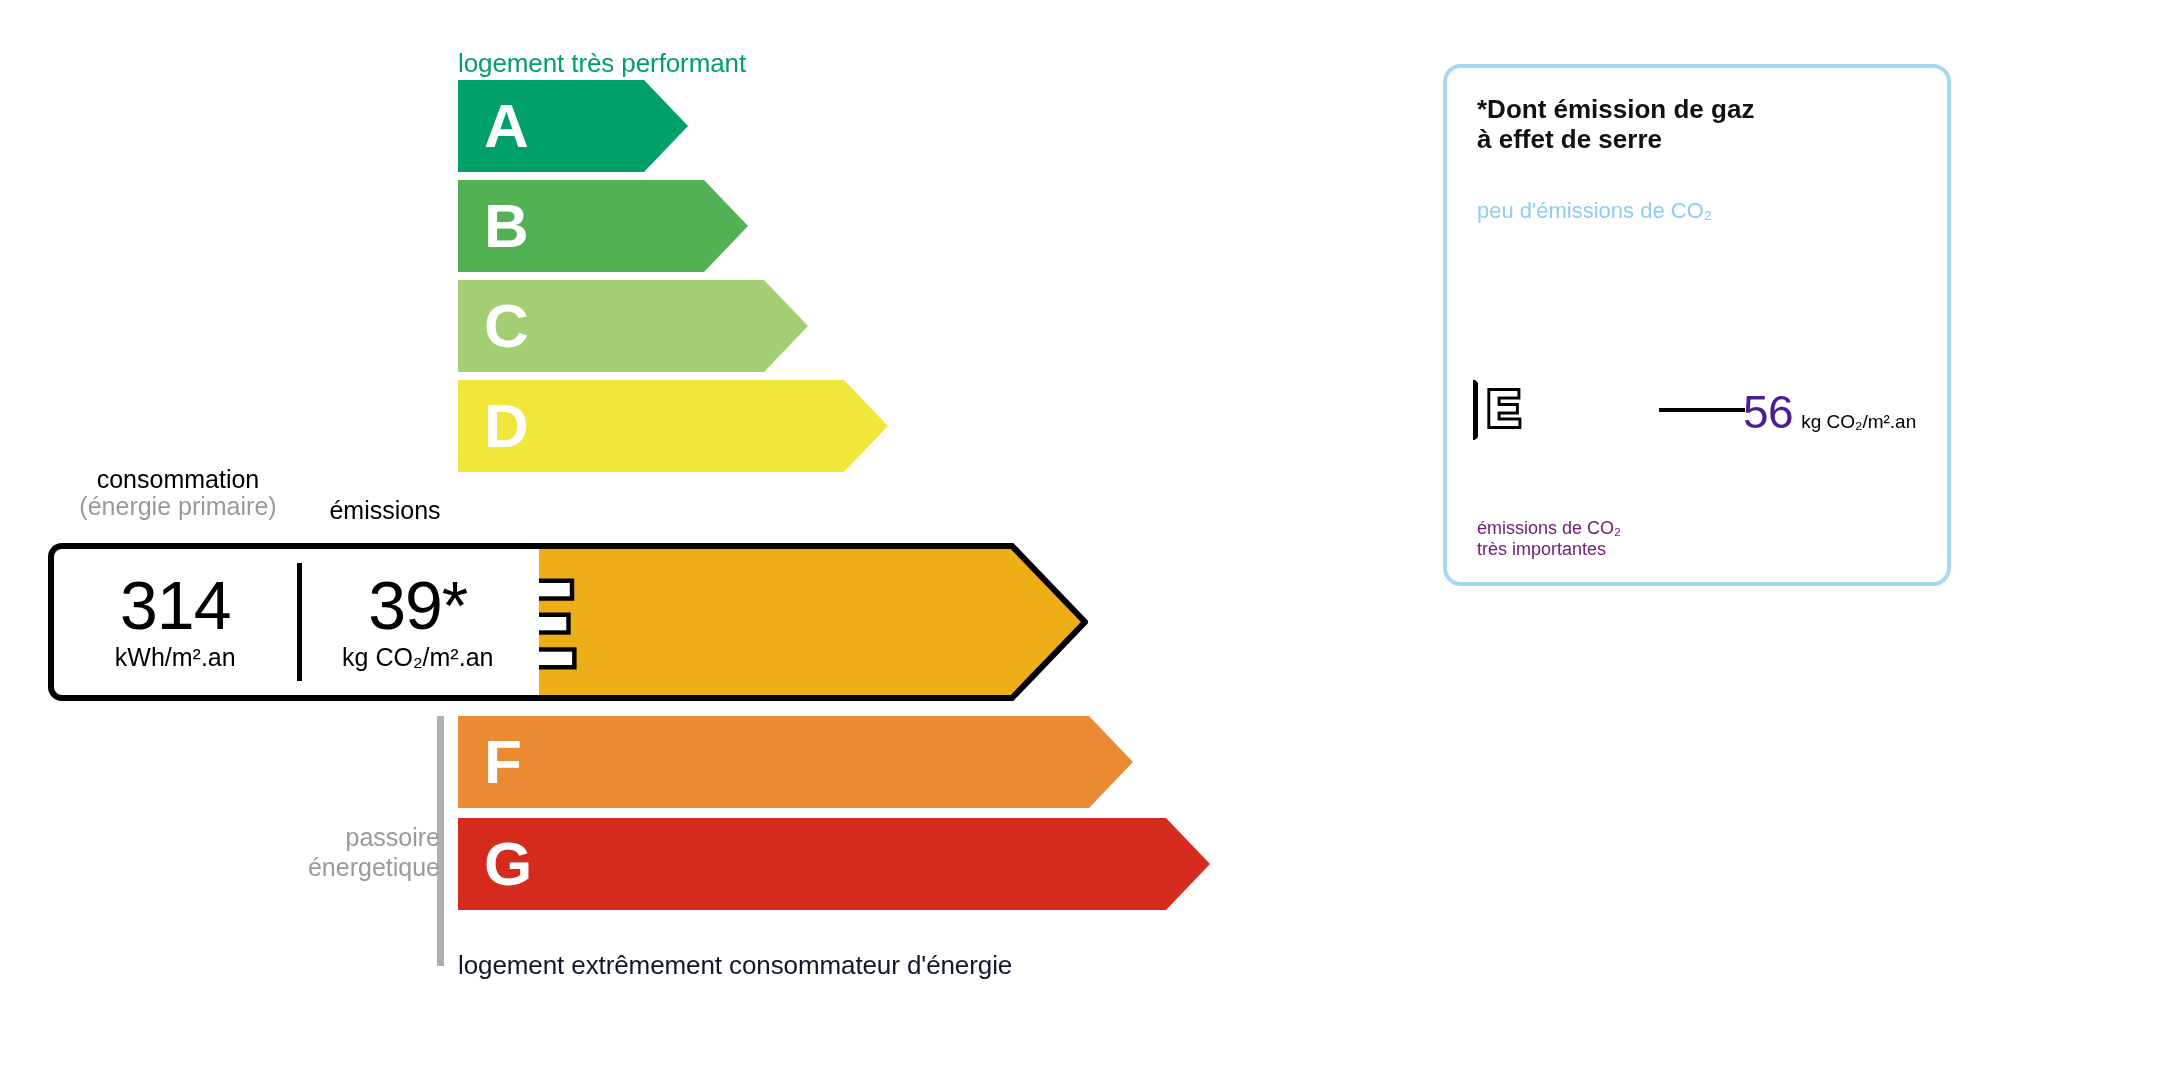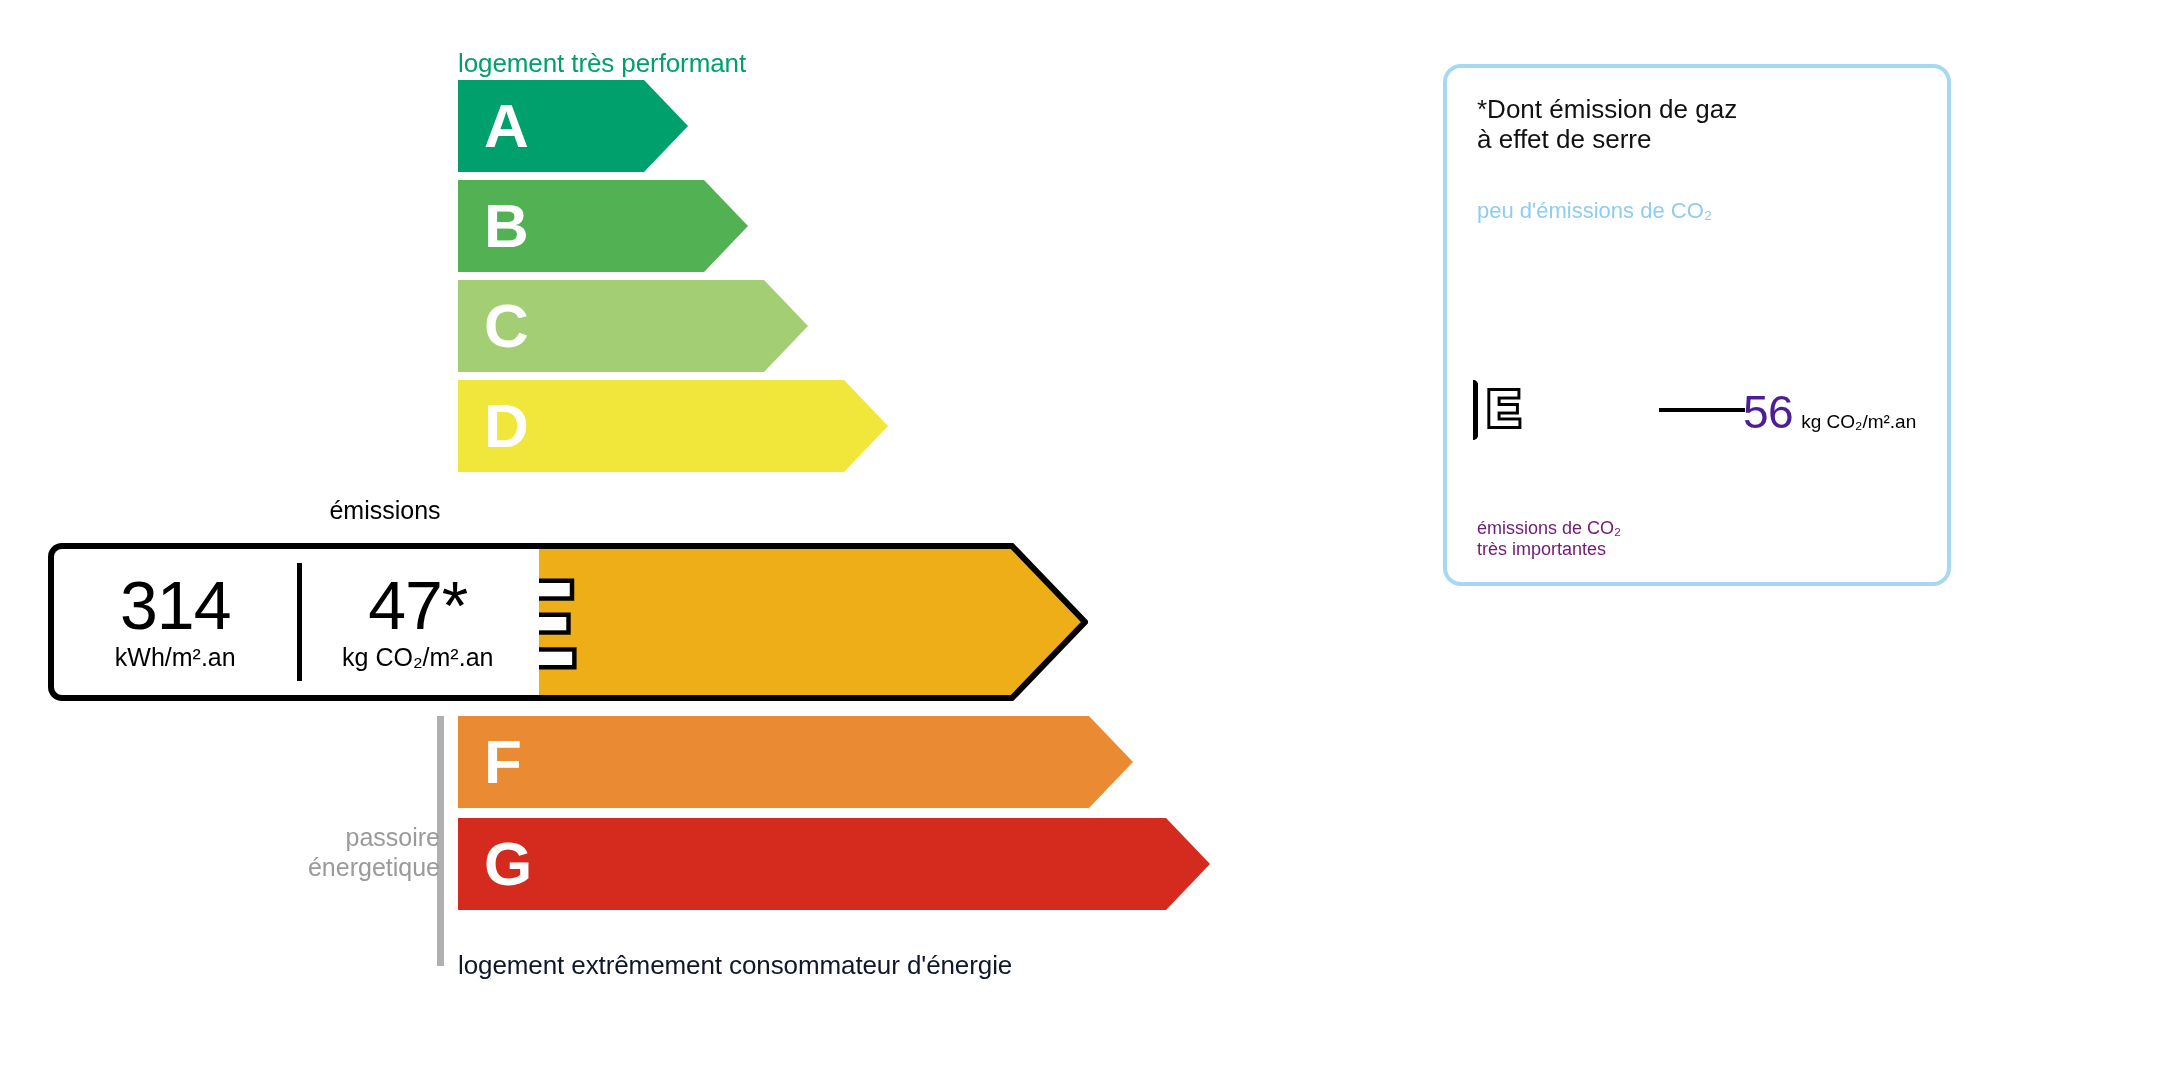--- a/index.html
+++ b/index.html
@@ -188,21 +188,21 @@
     border: 4px solid #a5d8f3;
     border-radius: 18px;
     box-sizing: border-box;
     background: #ffffff;
   }
   #co2-title {
     position: absolute;
     left: 30px;
     top: 26px;
     font-size: 26px;
-    font-weight: normal;
+    font-weight: bold;
     color: #111;
     line-height: 1.16;
     white-space: pre-line;
   }
   #co2-top-caption {
     position: absolute;
     left: 30px;
     top: 130px;
     font-size: 22px;
     color: #8fcdf0;
@@ -329,29 +329,33 @@
 
     <div class="arrow-row" style="top:818px; width:752px;">
       <svg class="arrow" viewBox="0 0 752 92" preserveAspectRatio="none">
         <polygon points="0,0 708,0 752,46 708,92 0,92" fill="#d52b1e"></polygon>
       </svg>
       <span class="arrow-letter">G</span>
     </div>
 
     <div class="bottom-caption">logement extrêmement consommateur d'énergie</div>
 
+    <div class="label-consommation">
+      <span>consommation</span>
+      <span class="sub">(énergie primaire)</span>
+    </div>
     <div class="label-emissions">émissions</div>
 
     <div id="summary-box">
       <div class="summary-cell">
         <div class="summary-value">314</div>
         <div class="summary-unit">kWh/m².an</div>
       </div>
       <div class="summary-cell">
-        <div class="summary-value">47*</div>
+        <div class="summary-value">39*</div>
         <div class="summary-unit">kg CO₂/m².an</div>
       </div>
     </div>
 
 
     <div id="passoire-bar"></div>
     <div class="passoire" style="white-space:pre-line;">passoire
 énergetique</div>
   </div>
 

